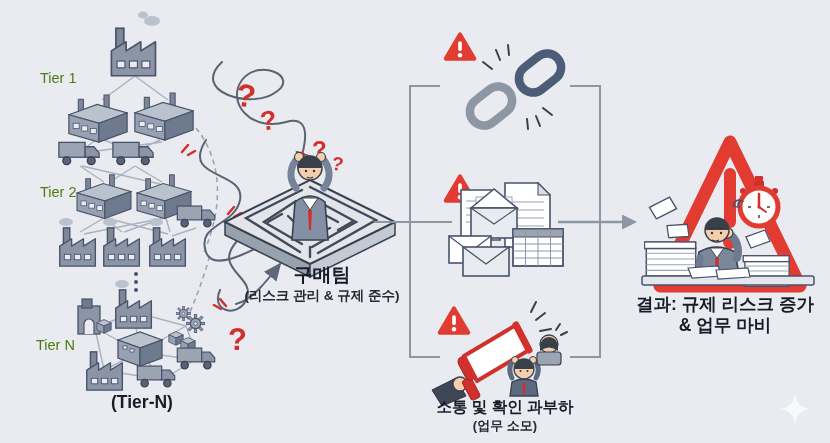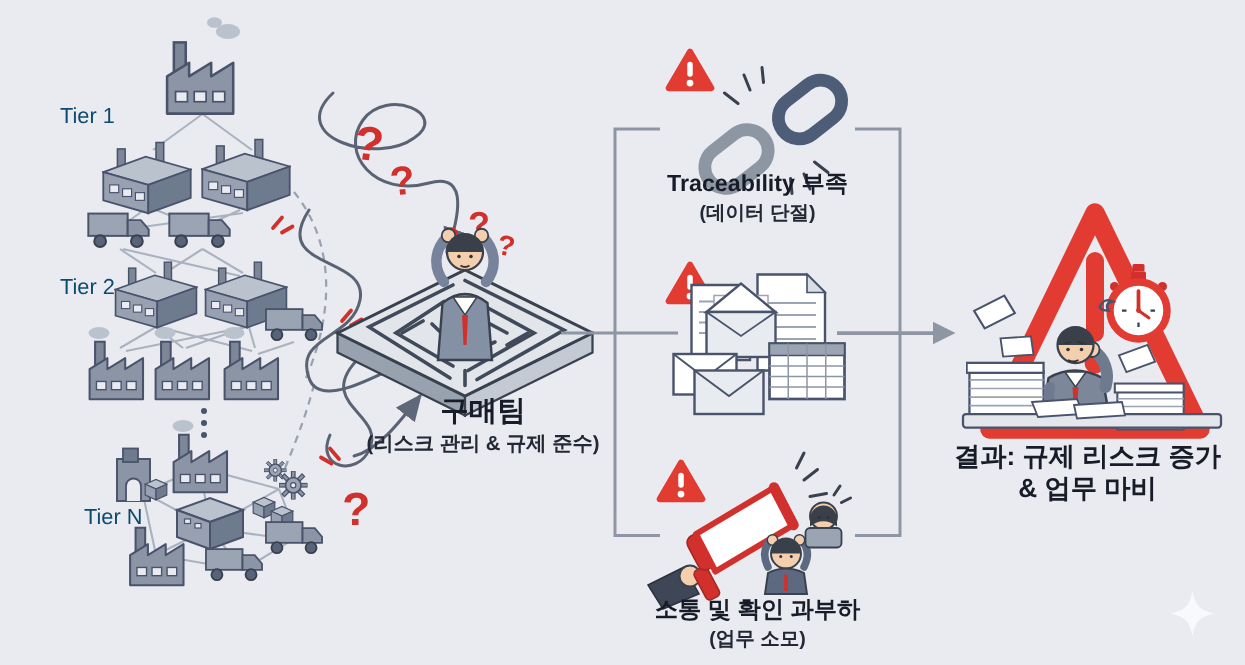--- a/index.html
+++ b/index.html
@@ -1,20 +1,20 @@
 <!DOCTYPE html>
 <html><head>
 <meta charset="utf-8">
 <style>
   html,body{margin:0;padding:0;background:#e9ebf0;}
   .canvas{position:relative;width:830px;height:443px;background:#e9ebf0;overflow:hidden;
           font-family:"Liberation Sans","DejaVu Sans",sans-serif;color:#1d222e;}
   .canvas svg.art{position:absolute;left:0;top:0;}
   .txt{position:absolute;line-height:1.18;}
-  .tier-label{font-size:14.5px;font-weight:500;color:#0c4a6e;}
+  .tier-label{font-size:14.5px;font-weight:500;color:#4d7c0f;}
   .cap{font-weight:800;text-align:center;color:#171c28;}
   .cap .t1{display:block;font-size:17.5px;}
   .cap .t2{display:block;font-size:17.5px;}
   .cap .sub{display:block;font-size:13px;font-weight:600;color:#232834;margin-top:2px;}
   .maze-cap .t1{font-size:19px;}
   .maze-cap .sub{font-size:13.5px;}
   .issue-cap .t1{font-size:15.5px;}
 </style>
 </head>
 <body>
@@ -304,34 +304,31 @@
     <rect x="642" y="276" width="172" height="9" rx="2" fill="#e3e7ec" stroke="#49536b" stroke-width="1.5"></rect>
     <polygon points="688,268 718,266 722,276 692,278" fill="#ffffff" stroke="#49536b" stroke-width="1.2"></polygon>
     <polygon points="716,270 748,268 750,277 718,279" fill="#ffffff" stroke="#49536b" stroke-width="1.2"></polygon>
   </g>
 
   <path transform="translate(795,409)" d="M0,-15 C2,-5 5,-2 15,0 C5,2 2,5 0,15 C-2,5 -5,2 -15,0 C-5,-2 -2,-5 0,-15 Z" fill="#fafbfd" opacity="0.9"></path>
 </svg>
 
 <div class="txt tier-label" style="left:40px;top:70px;">Tier 1</div>
 <div class="txt tier-label" style="left:40px;top:184px;">Tier 2</div>
-<div class="txt tier-label" style="left:56px;top:337px;">Tier N</div>
+<div class="txt tier-label" style="left:36px;top:337px;">Tier N</div>
 
 <div class="txt cap" style="left:36px;top:392px;width:212px;">
+  <span class="t2">(Tier-N)</span>
 </div>
 
 <div class="txt cap maze-cap" style="left:228px;top:264px;width:188px;">
   <span class="t1">구매팀</span>
   <span class="sub">(리스크 관리 &amp; 규제 준수)</span>
 </div>
 
-<div class="txt cap issue-cap" style="left:408px;top:114px;width:194px;">
-  <span class="t1">Traceability 부족</span>
-  <span class="sub">(데이터 단절)</span>
-</div>
 
 
 <div class="txt cap issue-cap" style="left:408px;top:398px;width:194px;">
   <span class="t1">소통 및 확인 과부하</span>
   <span class="sub">(업무 소모)</span>
 </div>
 
 <div class="txt cap" style="left:624px;top:294px;width:202px;">
   <span class="t1">결과: 규제 리스크 증가</span>
   <span class="t2">&amp; 업무 마비</span>

